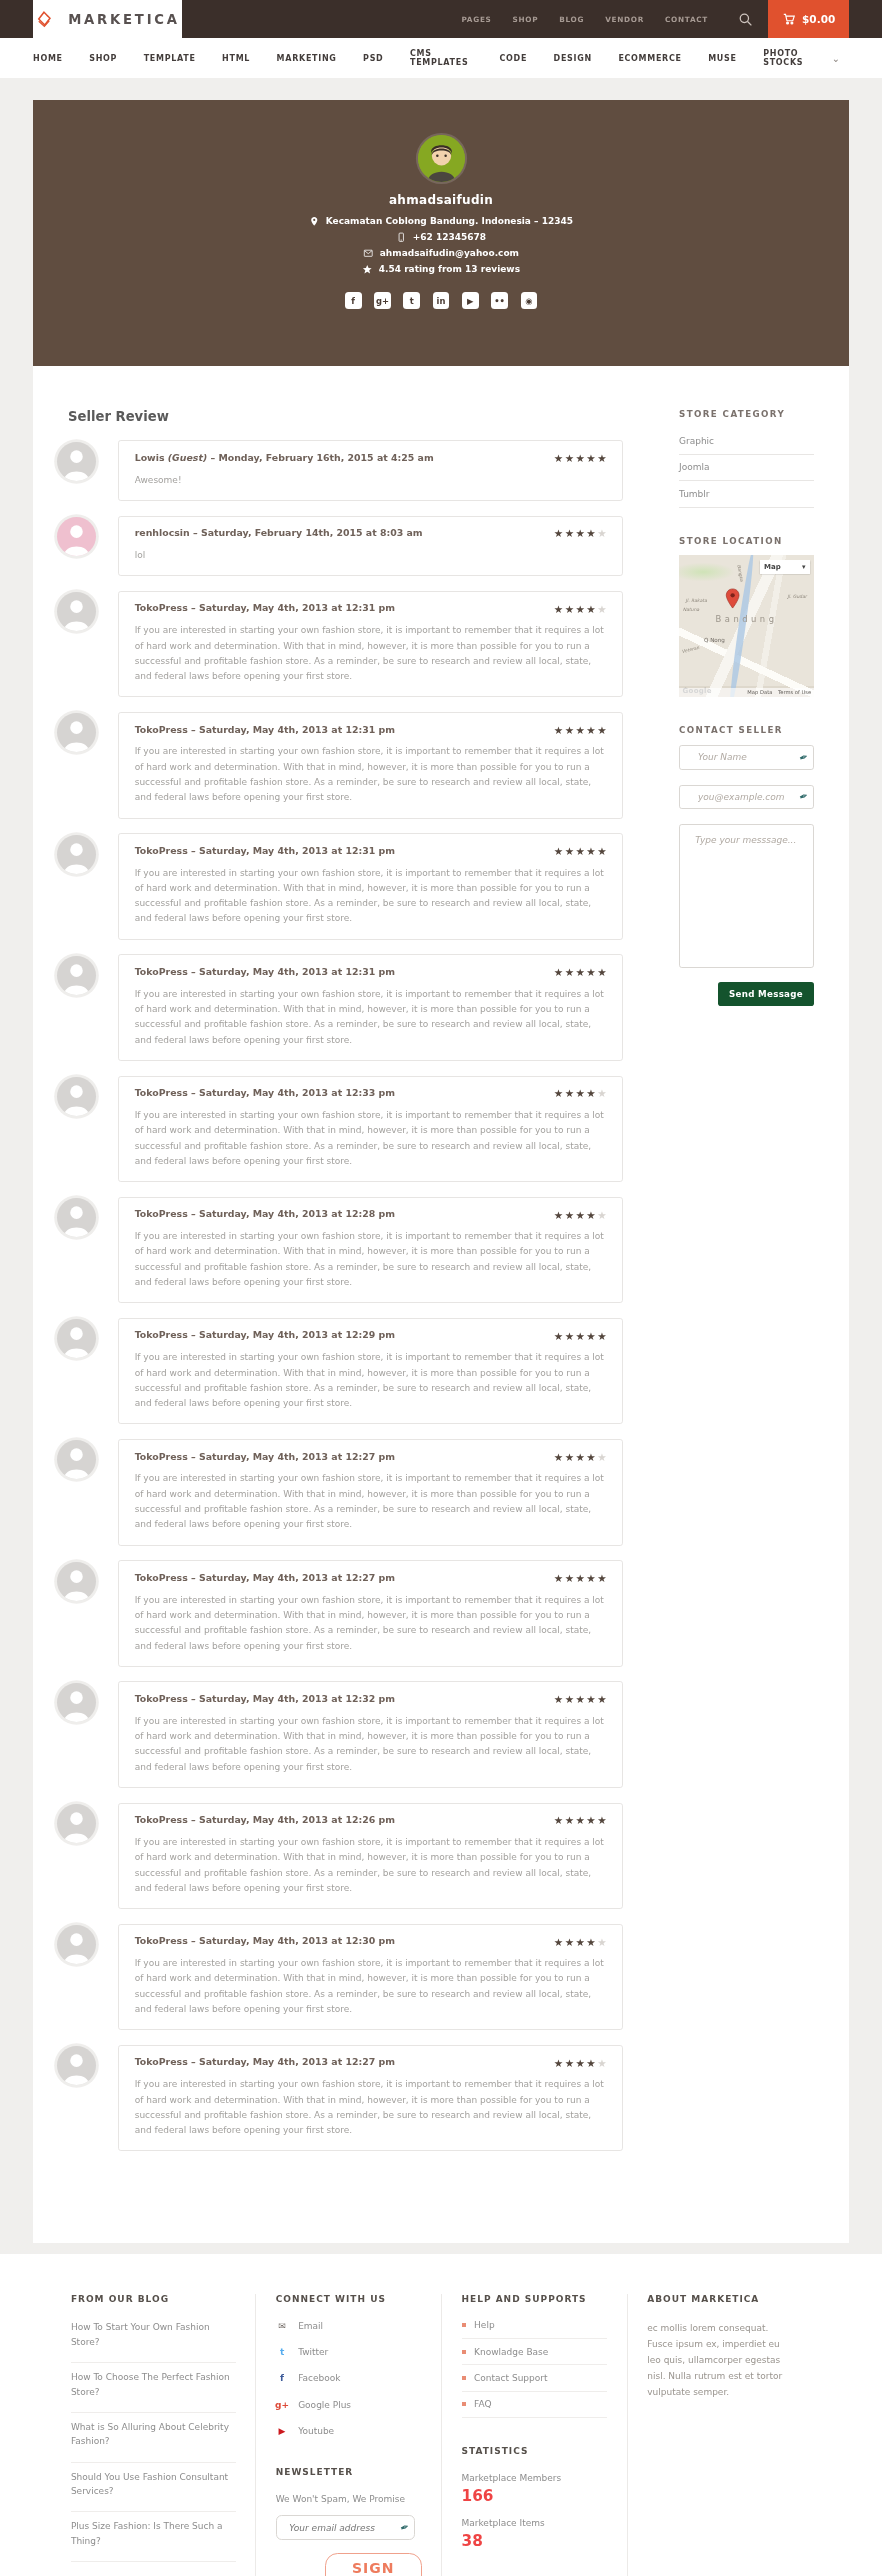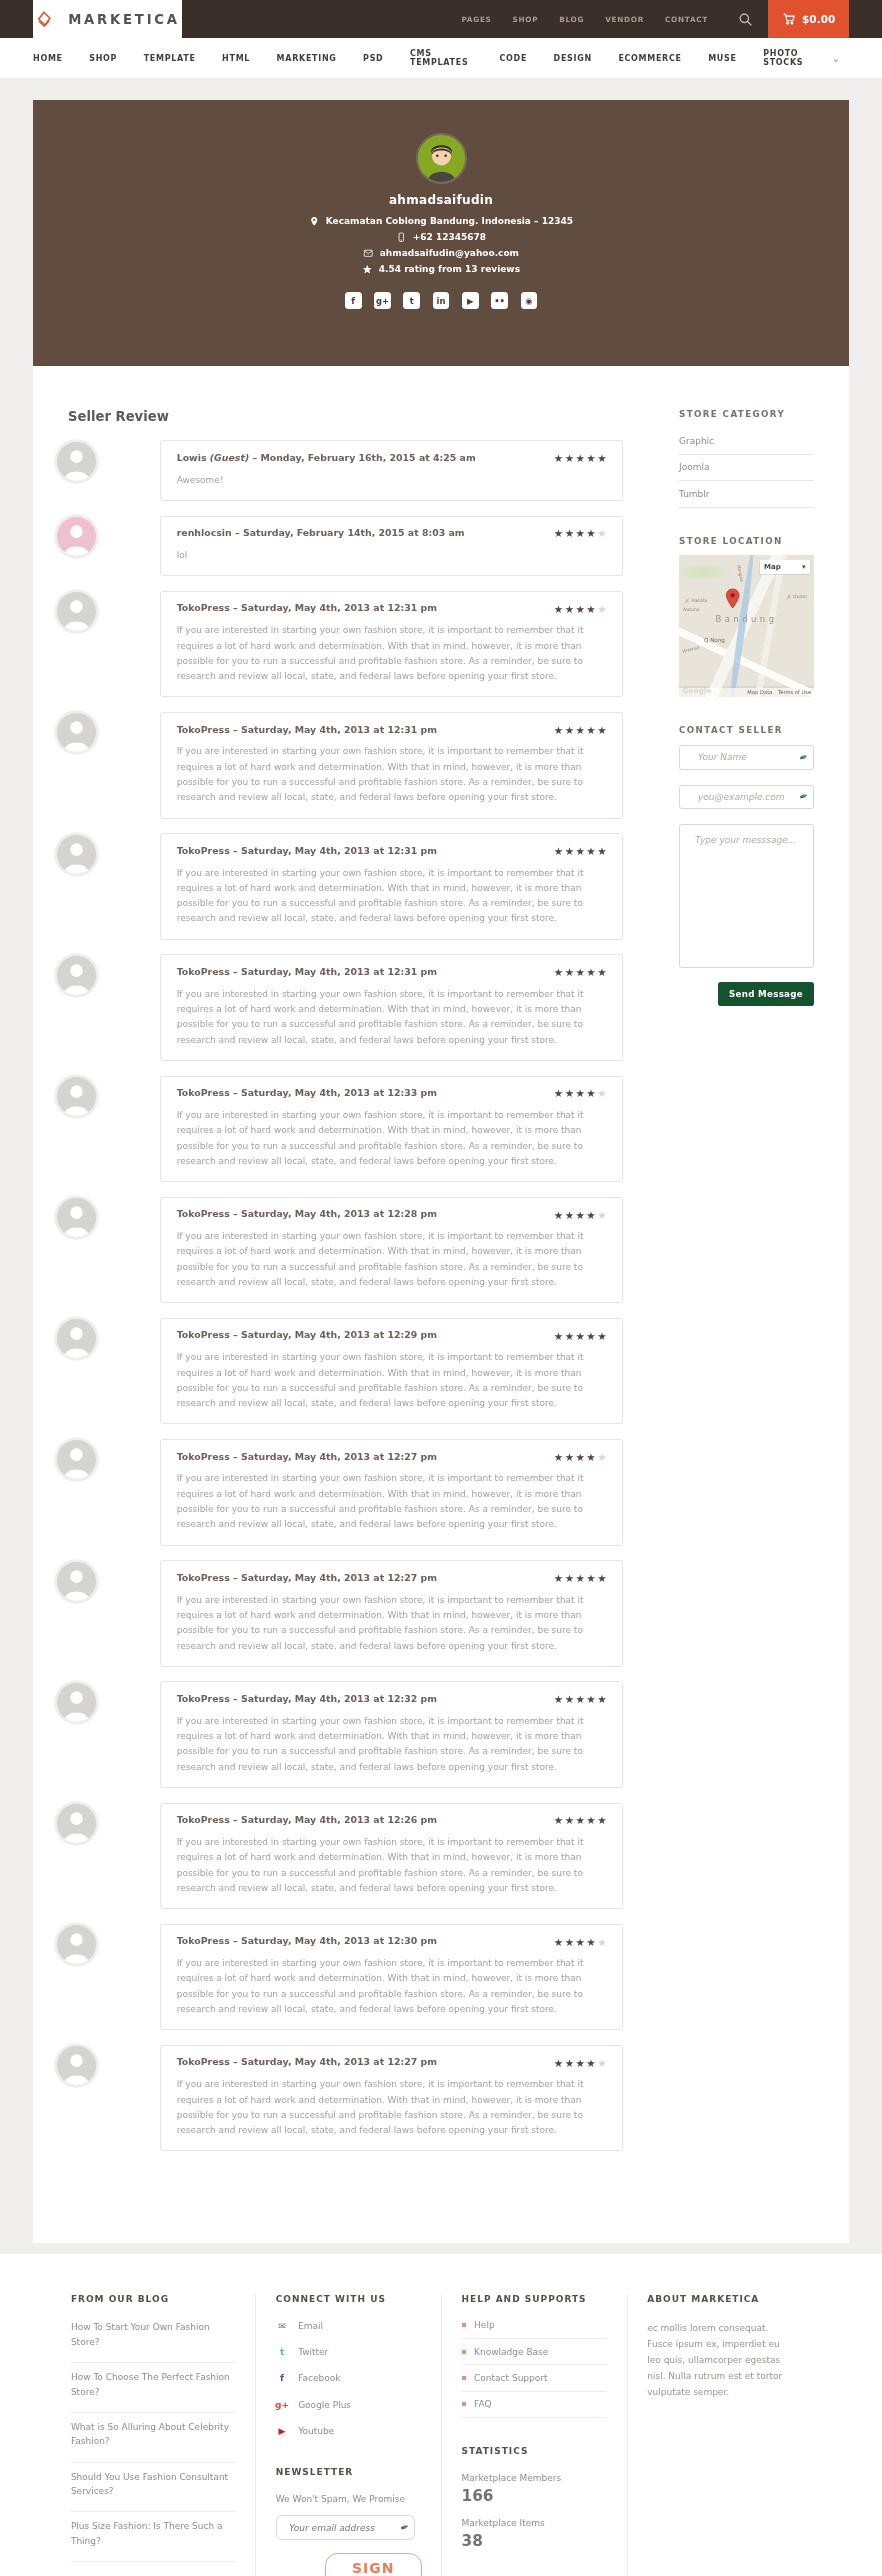--- a/index.html
+++ b/index.html
@@ -53,21 +53,21 @@
   .prow .picon { width:10.5px; height:10.5px; display:inline-flex; }
   .prow .picon svg { width:100%; height:100%; }
   .social { margin-top:18px; display:flex; justify-content:center; gap:12.6px; }
   .soc { width:16.7px; height:16.7px; border-radius:3.5px; background:#fff; color:#4a3b33; font-size:8.4px;
          font-weight:bold; display:flex; align-items:center; justify-content:center; cursor:pointer; }
 
   
   .content { display:flex; padding:43px 35px 77px 16px; }
   .reviews-col { width:574px; }
   .rv-title { font-size:13.2px; font-weight:bold; color:#5a5a5a; margin:0 0 16.7px 19px; }
-  .review { display:flex; margin-bottom:14.6px;gap:42px; }
+  .review { display:flex; margin-bottom:14.6px; }
   .avatar { flex:0 0 39px; width:39px; height:39px; margin:1.4px 0 0 8.4px; border-radius:50%;
             background:#d6d4d2; box-shadow:0 0 0 2.8px #efeeec; overflow:hidden; }
   .avatar svg { width:100%; height:100%; }
   .avatar.pink { background:#efc0cf; }
   .rcard { margin-left:22px; flex:1; border:0.7px solid #e7e5e3; border-radius:2.8px; padding:10.5px 14px 12px 15.3px; background:#fff; }
   .rhead { display:flex; align-items:flex-start; }
   .rname { color:#6f6159; font-size:9.4px; font-weight:bold; }
   .rname i { font-weight:bold; }
   .stars { margin-left:auto; font-size:10.5px; letter-spacing:1.4px; line-height:1; padding-top:1.4px; }
   .star { color:#d9d5d1; } .star.on { color:#54463d; }
@@ -131,21 +131,21 @@
   .nl-block { margin-top:31px; }
   .nl-promise { font-size:9px; color:#8d8d8d; margin-bottom:11px; }
   .nl-field { position:relative; width:139px; }
   .nl-field input { width:100%; height:25px; border:0.7px solid #dad7d3; border-radius:5.6px; padding:0 21px 0 12.6px;
                     font-size:9px; font-style:italic; color:#6d6d6d; outline:none; font-family:"DejaVu Sans", sans-serif; }
   .signup-btn { margin:12.6px 0 0 49px; background:#fff; border:1.4px solid #f0a18c; color:#ee7c5e; font-weight:bold;
                 font-size:14px; letter-spacing:1px; padding:6.3px 14px; border-radius:12.6px; cursor:pointer;
                 font-family:"DejaVu Sans", sans-serif; }
   .stat-block { margin-top:28px; }
   .stat-label { font-size:9px; color:#8d8d8d; margin-bottom:4.2px; }
-  .stat-num { font-size:15.3px; font-weight:bold; color:#737373; margin-bottom:12.6px; }
+  .stat-num { font-size:15.3px; font-weight:bold; color:#ef4444; margin-bottom:12.6px; }
   .about-text { font-size:9px; line-height:16px; color:#9a958f; margin-bottom:12.6px; }
   .office b { display:block; color:#6b645e; font-size:9px; margin-bottom:1.4px; }
   .office div { font-size:9px; line-height:16px; color:#9a958f; }
 </style>
 </head>
 <body>
 
 <header class="topbar">
   <div class="logo">
     <span style="display:inline-flex;">

